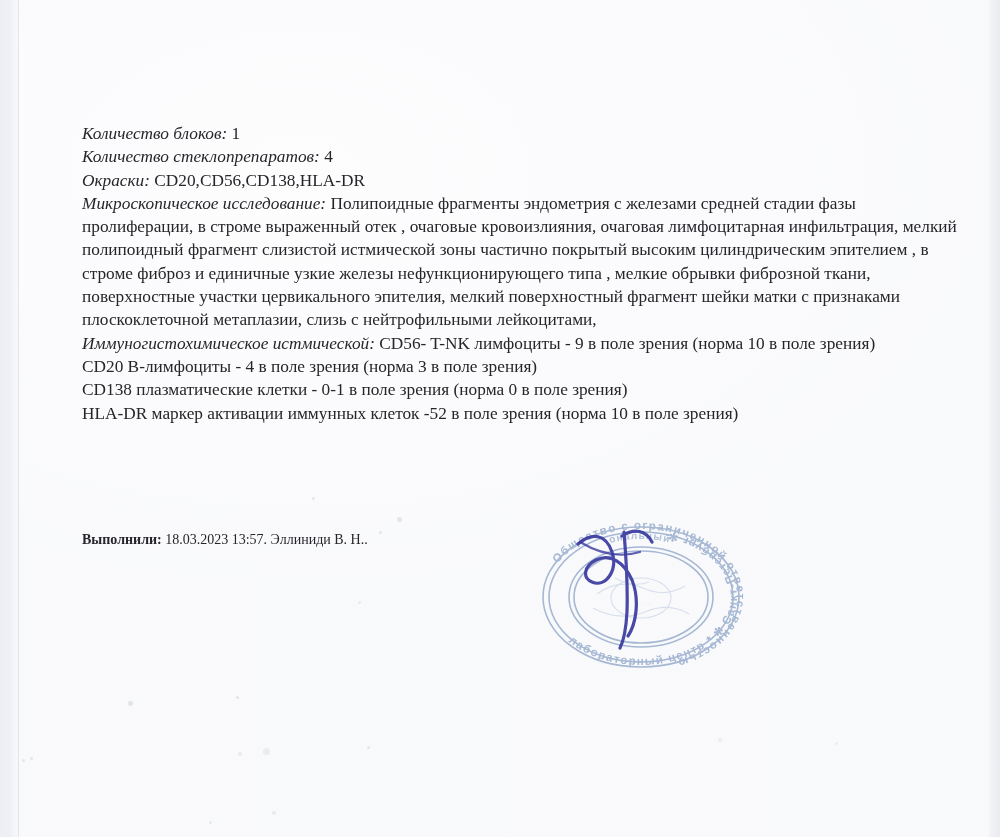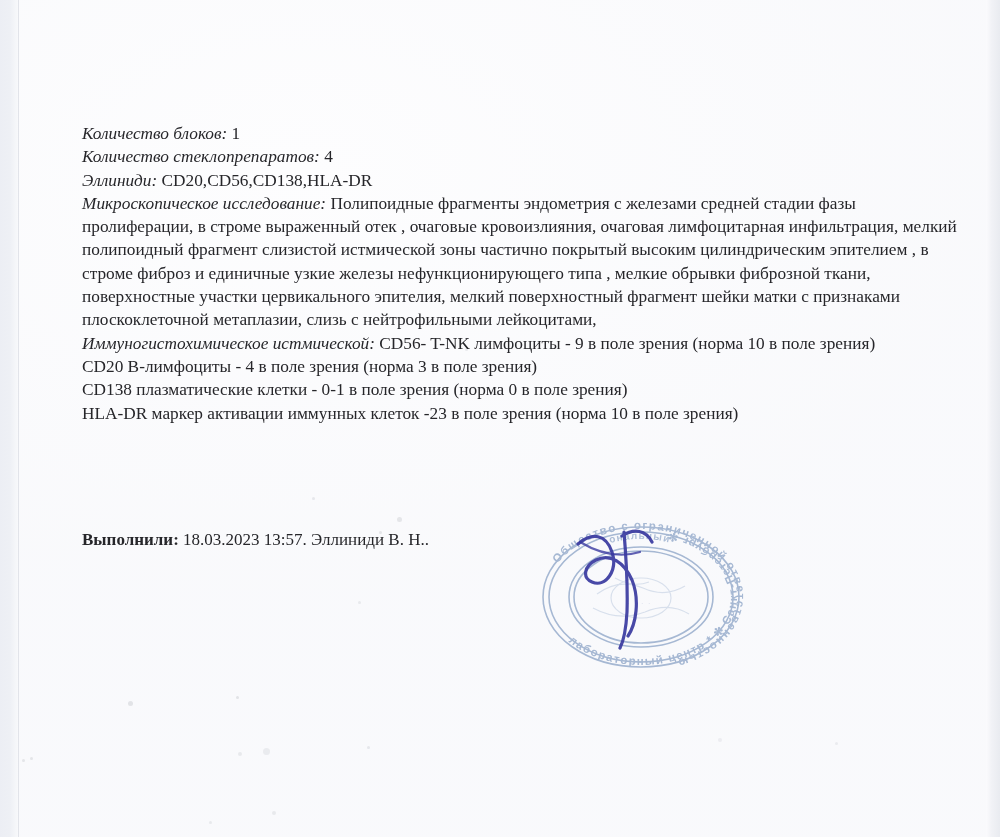--- a/index.html
+++ b/index.html
@@ -93,21 +93,21 @@
   }
   .lbl-bold {
     font-weight: bold;
     font-style: normal;
   }
 
   .performed {
     position: absolute;
     left: 82px;
     top: 528px;
-    font-size: 17px;
+    font-size: 14px;
     line-height: 23px;
     color: #26262a;
     white-space: nowrap;
   }
 
   
   .stamp {
     position: absolute;
     left: 531px;
     top: 516px;
@@ -165,34 +165,34 @@
 
     <p>
       <span class="lbl">Количество блоков:</span><span> 1</span>
     </p>
 
     <p>
       <span class="lbl">Количество стеклопрепаратов:</span><span> 4</span>
     </p>
 
     <p>
-      <span class="lbl">Эллиниди:</span><span> CD20,CD56,CD138,HLA-DR</span>
+      <span class="lbl">Окраски:</span><span> CD20,CD56,CD138,HLA-DR</span>
     </p>
 
     <p>
       <span class="lbl">Микроскопическое исследование:</span><span> Полипоидные фрагменты эндометрия с железами средней стадии фазы пролиферации, в строме выраженный отек , очаговые кровоизлияния, очаговая лимфоцитарная инфильтрация, мелкий полипоидный фрагмент слизистой истмической зоны частично покрытый высоким цилиндрическим эпителием , в строме фиброз и единичные узкие железы нефункционирующего типа , мелкие обрывки фиброзной ткани, поверхностные участки цервикального эпителия, мелкий поверхностный фрагмент шейки матки с признаками плоскоклеточной метаплазии, слизь с нейтрофильными лейкоцитами,</span>
     </p>
 
     <p>
       <span class="lbl">Иммуногистохимическое истмической:</span><span> CD56- T-NK лимфоциты - 9 в поле зрения (норма 10 в поле зрения)</span>
     </p>
 
     <p>CD20 B-лимфоциты - 4 в поле зрения (норма 3 в поле зрения)</p>
     <p>CD138 плазматические клетки - 0-1 в поле зрения (норма 0 в поле зрения)</p>
-    <p>HLA-DR маркер активации иммунных клеток -23 в поле зрения (норма 10 в поле зрения)</p>
+    <p>HLA-DR маркер активации иммунных клеток -52 в поле зрения (норма 10 в поле зрения)</p>
 
   </div>
 
   <div class="performed">
     <span class="lbl-bold">Выполнили:</span><span> 18.03.2023 13:57. Эллиниди В. Н..</span>
   </div>
 
   <div class="stamp">
     <svg viewBox="0 0 220 162" xmlns="http://www.w3.org/2000/svg">
       <defs>

